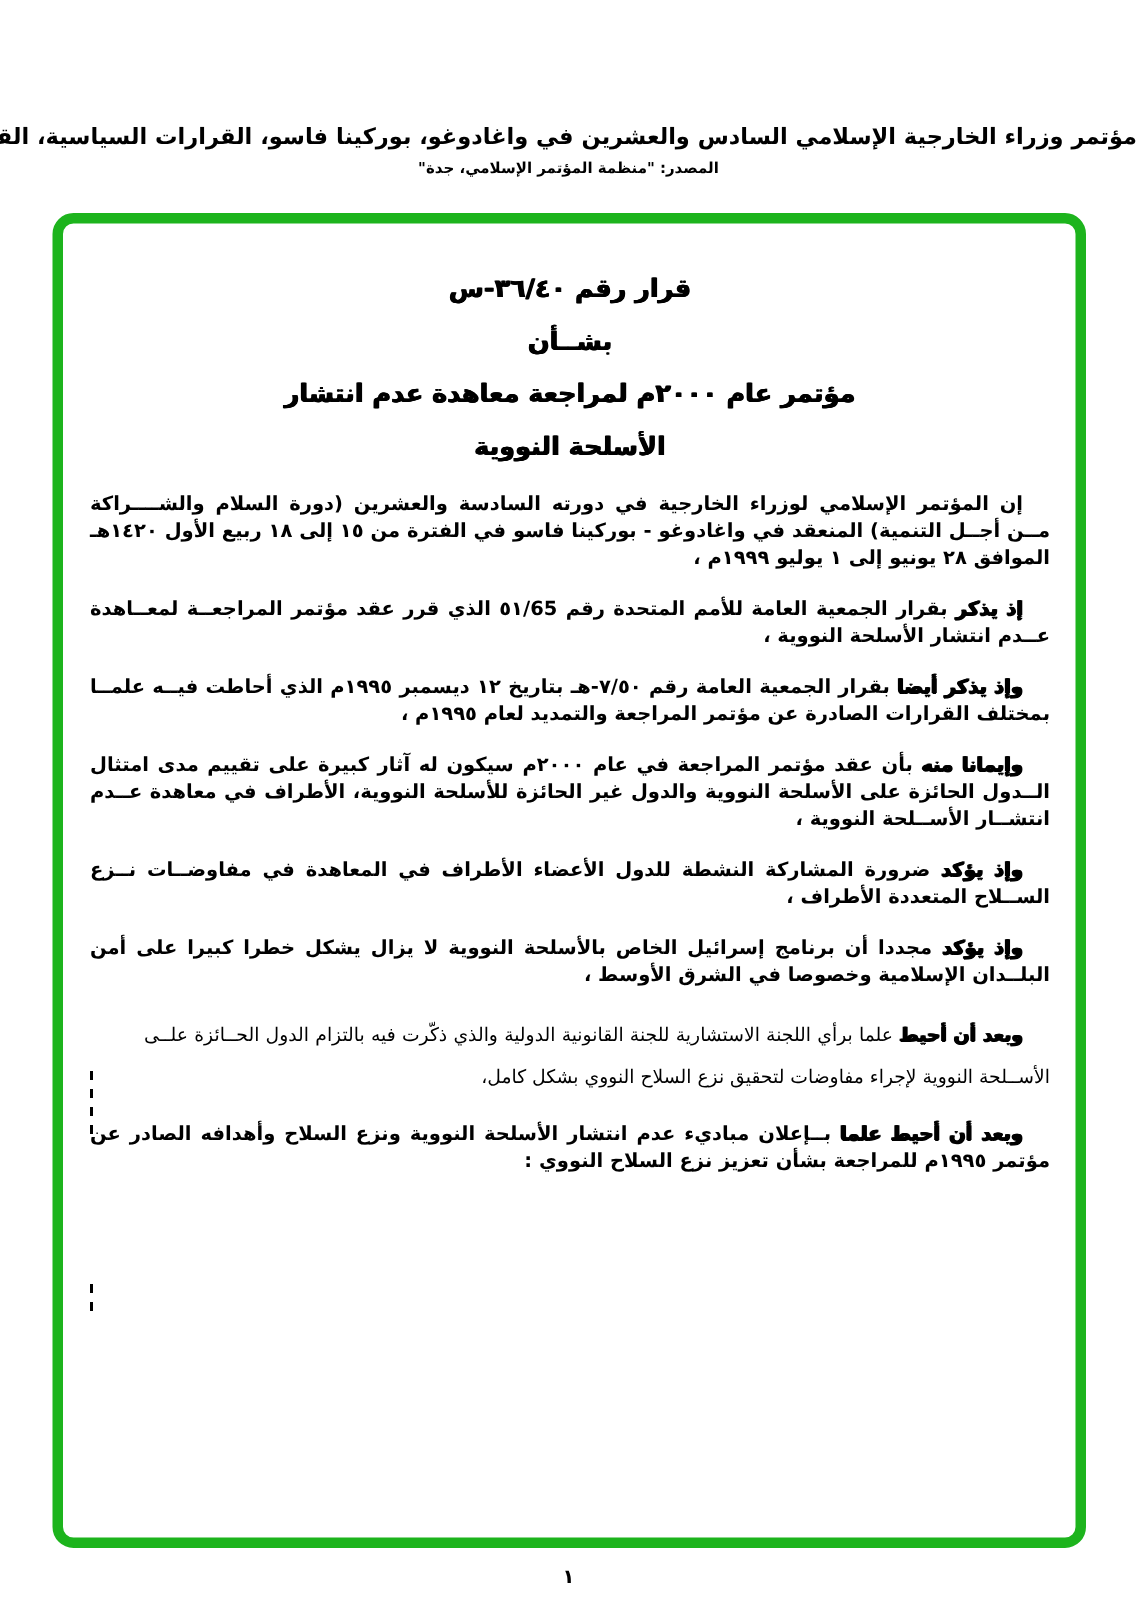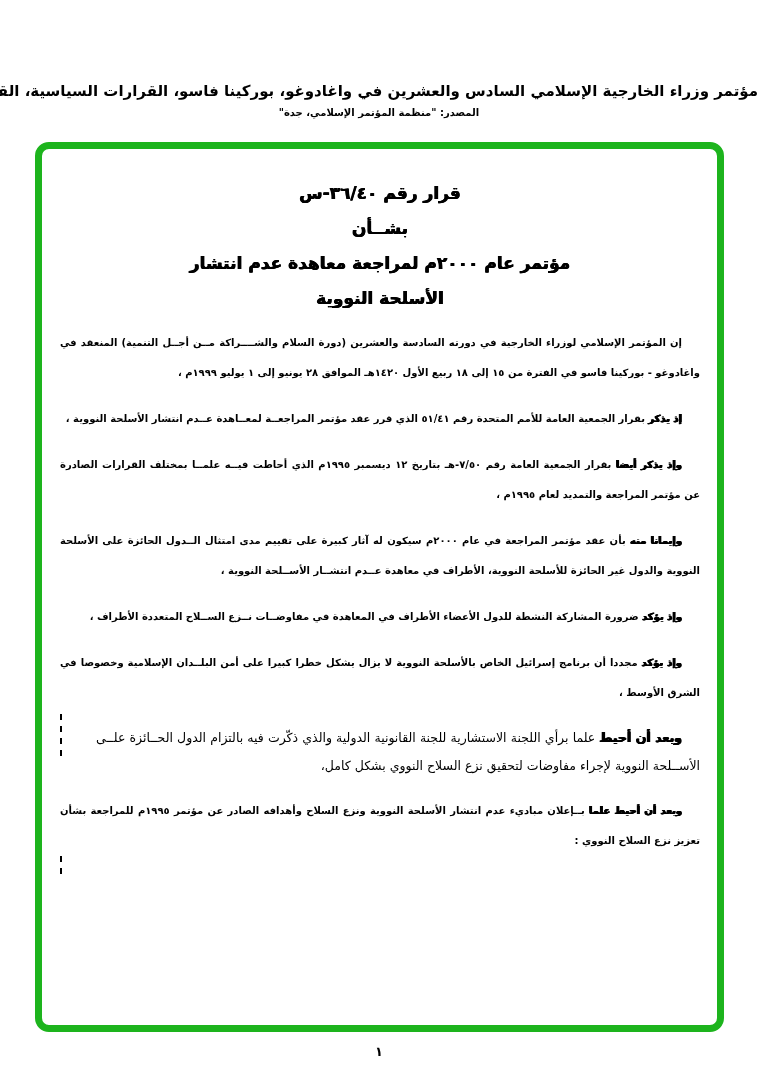--- a/index.html
+++ b/index.html
@@ -45,23 +45,23 @@
   }
   .title-block {
     text-align: center;
     font-size: 17px;
     font-weight: bold;
     line-height: 35px;
     text-shadow: 0.4px 0 0 #000, -0.4px 0 0 #000;
     margin-bottom: 12px;
   }
   .body-par {
-    font-size: 10px;
+    font-size: 13px;
     font-weight: bold;
-    line-height: 30px;
+    line-height: 18px;
     text-align: justify;
     text-indent: 18px;
     margin: 0 0 16px 0;
   }
   .body-par .lead {
     font-weight: bold;
     text-shadow: 0.6px 0 0 #000, -0.6px 0 0 #000, 0 0.4px 0 #000;
   }
   .body-par.naskh {
     font-size: 12.5px;
@@ -101,21 +101,21 @@
 
   <div class="title-block">
     <div>قرار رقم ٣٦/٤٠-س</div>
     <div>بشــأن</div>
     <div>مؤتمر عام ٢٠٠٠م لمراجعة معاهدة عدم انتشار</div>
     <div>الأسلحة النووية</div>
   </div>
 
   <p class="body-par"><strong class="lead"></strong><span>إن المؤتمر الإسلامي لوزراء الخارجية في دورته السادسة والعشرين (دورة السلام والشــــراكة مــن أجــل التنمية) المنعقد في واغادوغو - بوركينا فاسو في الفترة من ١٥ إلى ١٨ ربيع الأول ١٤٢٠هـ الموافق ٢٨ يونيو إلى ١ يوليو ١٩٩٩م ،</span></p>
 
-  <p class="body-par"><strong class="lead">إذ يذكر</strong><span> بقرار الجمعية العامة للأمم المتحدة رقم ٥١/٤١ الذي قرر عقد مؤتمر المراجعــة لمعــاهدة عــدم انتشار الأسلحة النووية ،</span></p>
+  <p class="body-par"><strong class="lead">إذ يذكر</strong><span> بقرار الجمعية العامة للأمم المتحدة رقم ٥١/65 الذي قرر عقد مؤتمر المراجعــة لمعــاهدة عــدم انتشار الأسلحة النووية ،</span></p>
 
   <p class="body-par"><strong class="lead">وإذ يذكر أيضا</strong><span> بقرار الجمعية العامة رقم ٧/٥٠-هـ بتاريخ ١٢ ديسمبر ١٩٩٥م الذي أحاطت فيــه علمــا بمختلف القرارات الصادرة عن مؤتمر المراجعة والتمديد لعام ١٩٩٥م ،</span></p>
 
   <p class="body-par"><strong class="lead">وإيمانا منه</strong><span> بأن عقد مؤتمر المراجعة في عام ٢٠٠٠م سيكون له آثار كبيرة على تقييم مدى امتثال الــدول الحائزة على الأسلحة النووية والدول غير الحائزة للأسلحة النووية، الأطراف في معاهدة عــدم انتشــار الأســلحة النووية ،</span></p>
 
 
   <p class="body-par"><strong class="lead">وإذ يؤكد</strong><span> ضرورة المشاركة النشطة للدول الأعضاء الأطراف في المعاهدة في مفاوضــات نــزع الســلاح المتعددة الأطراف ،</span></p>
 
   <p class="body-par"><strong class="lead">وإذ يؤكد</strong><span> مجددا أن برنامج إسرائيل الخاص بالأسلحة النووية لا يزال يشكل خطرا كبيرا على أمن البلــدان الإسلامية وخصوصا في الشرق الأوسط ،</span></p>
 

